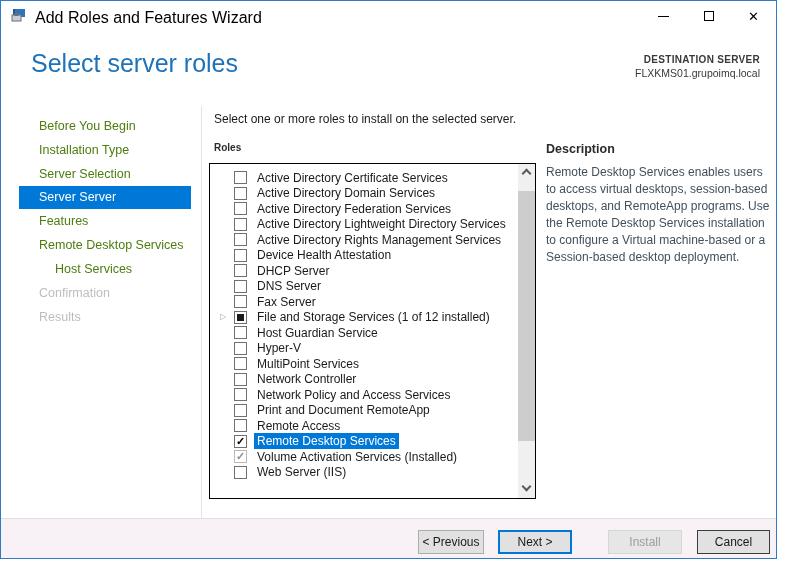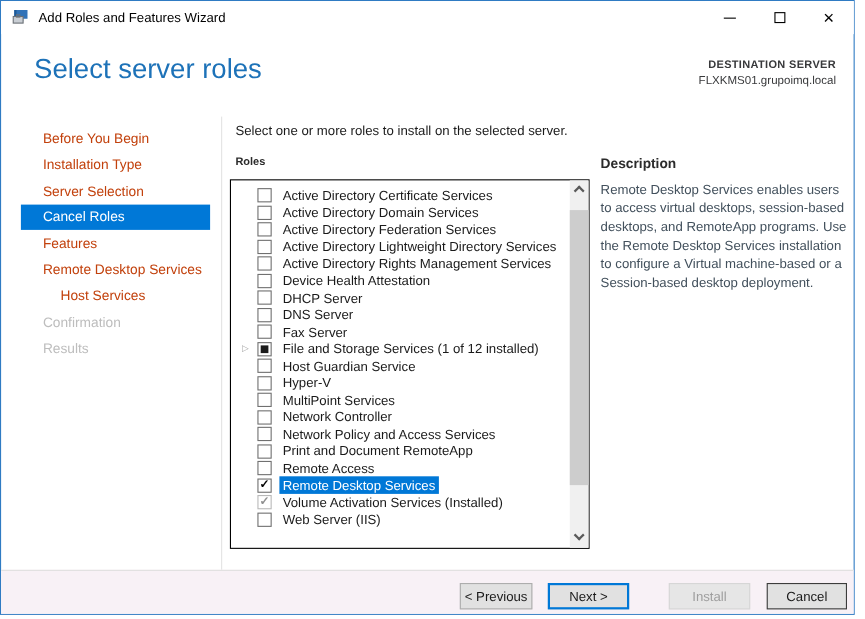--- a/index.html
+++ b/index.html
@@ -4,36 +4,36 @@
 <style>
   * { margin:0; padding:0; box-sizing:border-box; }
   body { background:#fff; font-family:"Liberation Sans", sans-serif; }
   .page { position:relative; width:786px; height:563px; background:#ffffff; overflow:hidden; }
   .window { position:absolute; left:0; top:0; width:777px; height:559px; background:#fff;
             border:1px solid #2f7bc3; }
 
   
   .titlebar { position:absolute; left:0; top:0; right:0; height:30px; background:#fff; }
   .app-icon { position:absolute; left:10px; top:7px; width:16px; height:16px; }
-  .win-title { position:absolute; left:34px; top:8px; font-size:12px; color:#000; white-space:nowrap; }
+  .win-title { position:absolute; left:34px; top:8px; font-size:16px; color:#000; white-space:nowrap; }
   .win-controls { position:absolute; right:0; top:0; height:30px; display:flex; }
   .winbtn { width:45px; height:30px; display:flex; align-items:center; justify-content:center; background:#fff; }
   .min-glyph { width:11px; height:1px; background:#000; display:block; }
   .max-glyph { width:10px; height:10px; border:1px solid #000; display:block; }
   .close-glyph { font-size:13px; color:#000; line-height:1; }
 
   
   .page-title { position:absolute; left:30px; top:48px; font-size:25px; font-weight:300; color:#1d72b8; white-space:nowrap; }
   .dest { position:absolute; right:16px; top:53px; text-align:right; color:#38393b; }
   .dest-label { font-size:10px; font-weight:bold; letter-spacing:0.3px; }
   .dest-value { font-size:10.5px; margin-top:2px; }
 
   
   .sidebar { position:absolute; left:0; top:113px; width:200px; }
-  .sb-item { height:24px; line-height:24px; font-size:12.5px; color:#c2410c; padding-left:38px; cursor:pointer; white-space:nowrap; }
+  .sb-item { height:24px; line-height:24px; font-size:12.5px; color:#4d7c0f; padding-left:38px; cursor:pointer; white-space:nowrap; }
   .sb-item.selected { background:#0078d7; color:#fff; margin-left:18px; width:172px; padding-left:20px; height:23px; line-height:23px; }
   .sb-item.indent { padding-left:54px; }
   .sb-item.disabled { color:#bdbdbd; cursor:default; }
   .divider-v { position:absolute; left:200px; top:105px; width:1px; height:412px; background:#e3e3e3; }
 
   
   .instruction { position:absolute; left:213px; top:111px; font-size:12px; color:#1a1a1a; }
   .roles-label { position:absolute; left:213px; top:141px; font-size:10px; font-weight:bold; color:#2b2b2b; }
 
   .listbox { position:absolute; left:208px; top:162px; width:327px; height:336px; background:#fff; border:1px solid #000000; }
@@ -107,21 +107,21 @@
         <div class="sb-item">
     <span class="sb-label">Before You Begin</span>
   </div>
         <div class="sb-item">
     <span class="sb-label">Installation Type</span>
   </div>
         <div class="sb-item">
     <span class="sb-label">Server Selection</span>
   </div>
         <div class="sb-item selected">
-    <span class="sb-label">Cancel Roles</span>
+    <span class="sb-label">Server Server</span>
   </div>
         <div class="sb-item">
     <span class="sb-label">Features</span>
   </div>
         <div class="sb-item">
     <span class="sb-label">Remote Desktop Services</span>
   </div>
         <div class="sb-item indent">
     <span class="sb-label">Host Services</span>
   </div>

